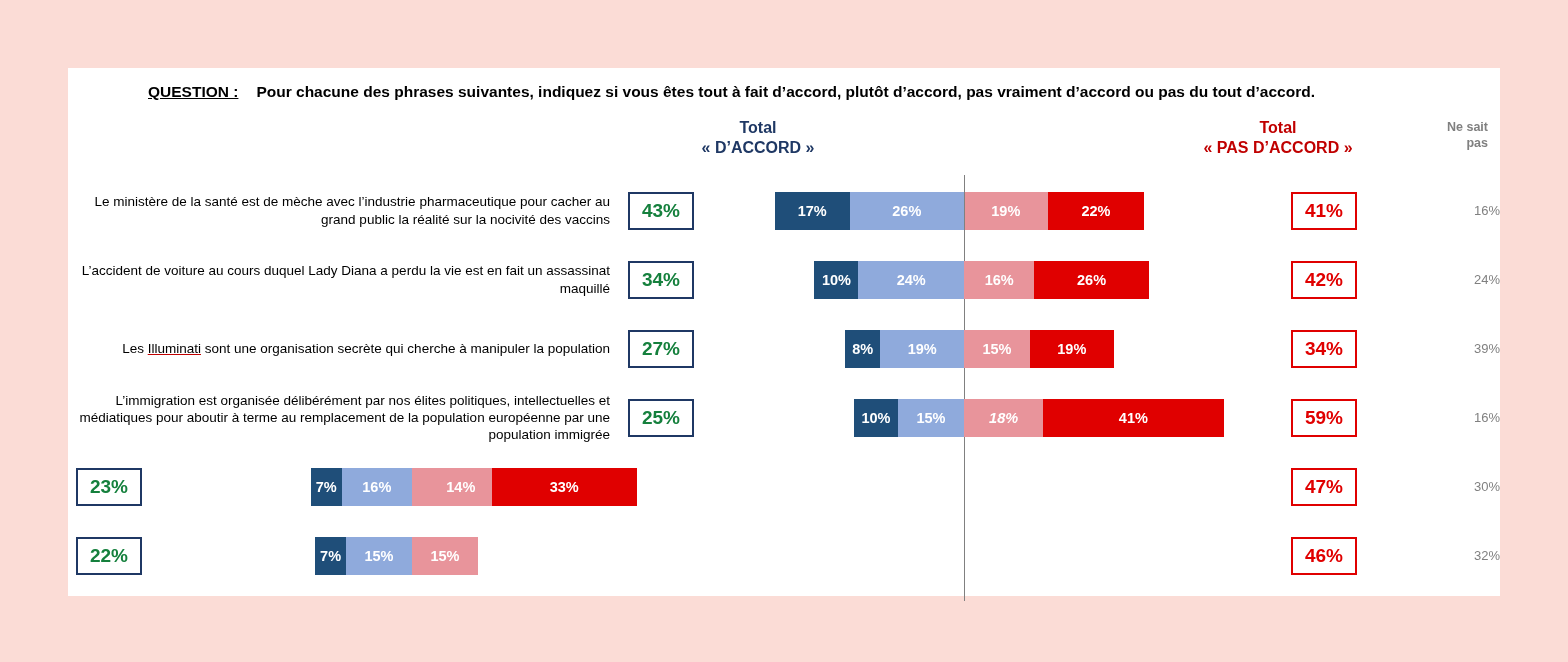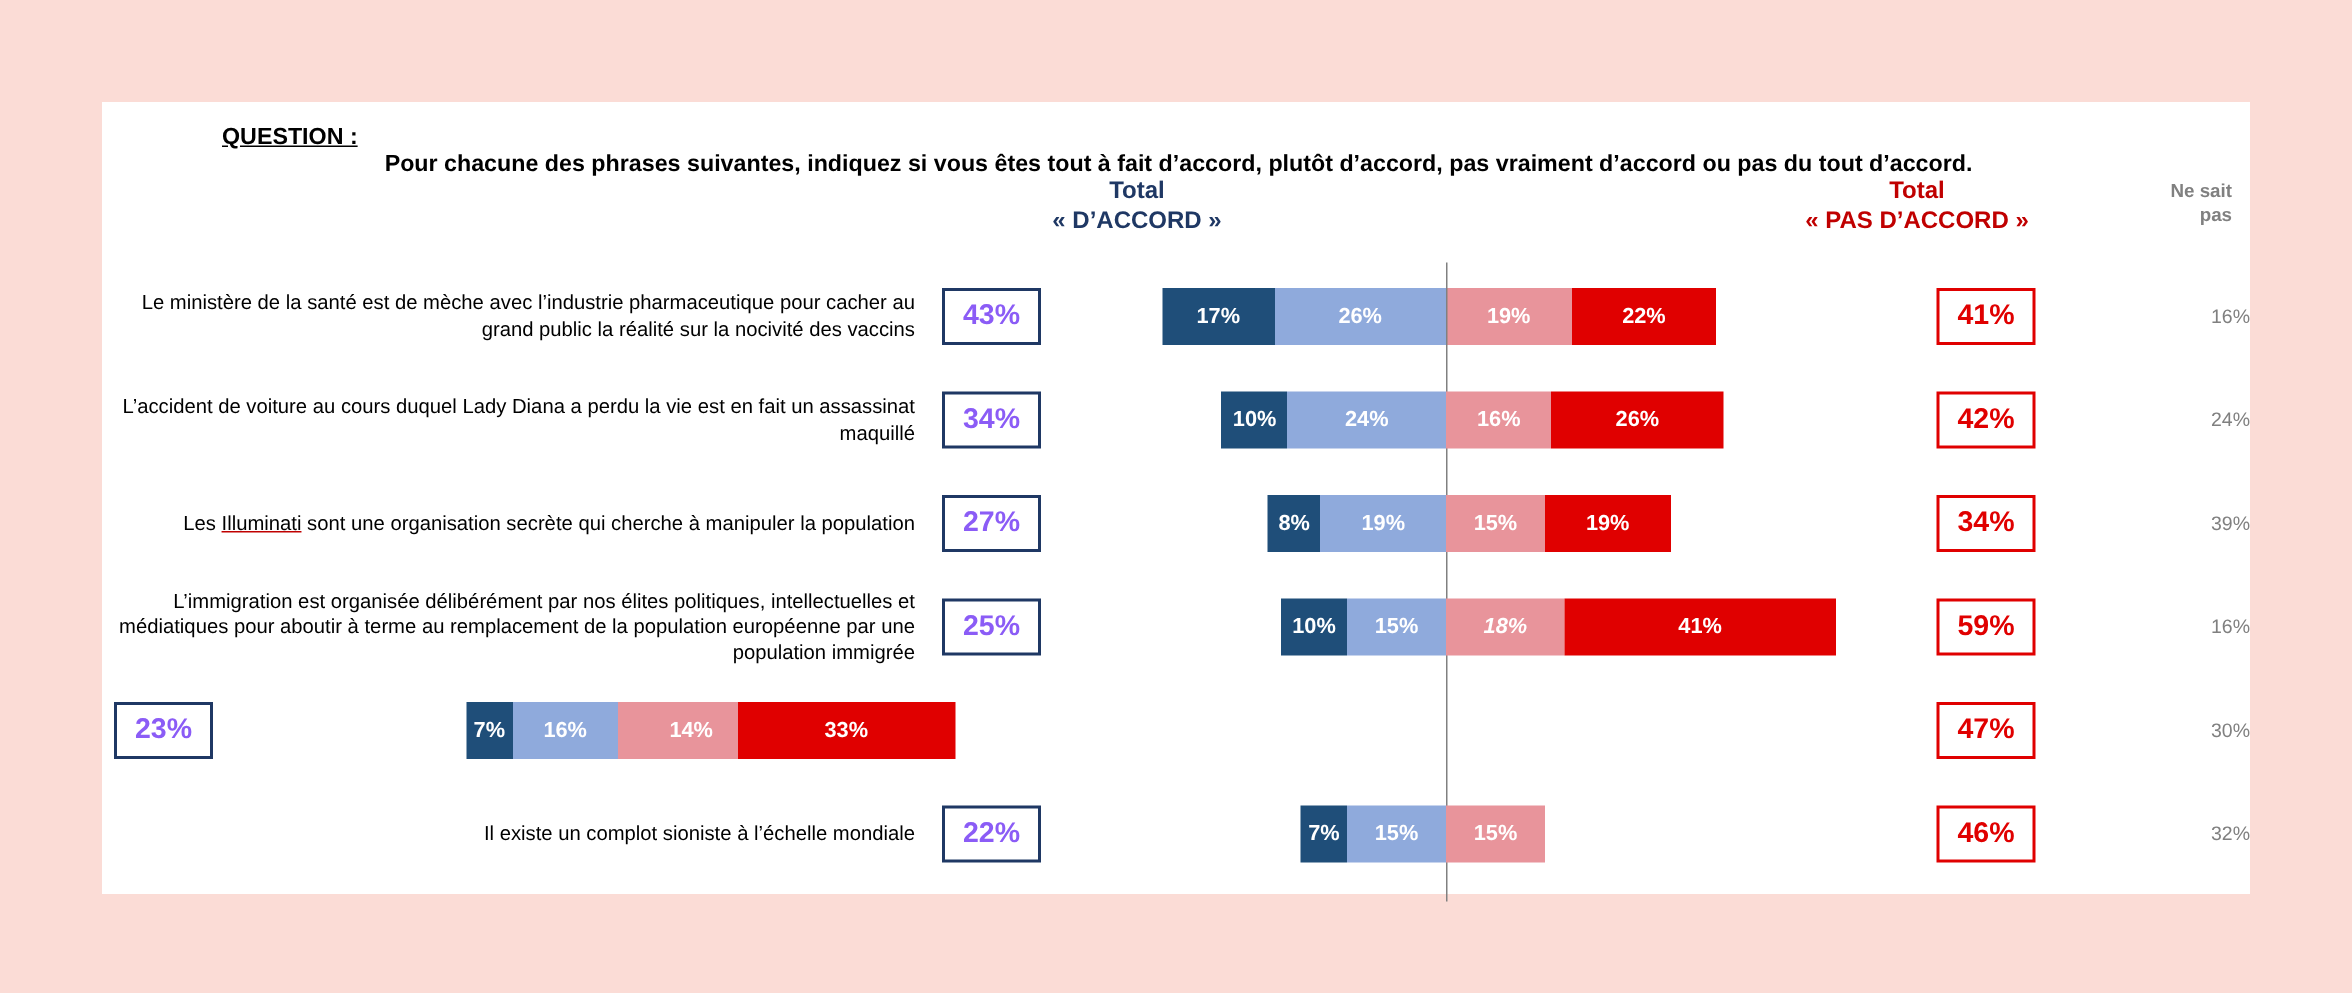--- a/index.html
+++ b/index.html
@@ -34,21 +34,20 @@
     color: #000;
     line-height: 1.35;
   }
   .question-label {
     text-decoration: underline;
     white-space: nowrap;
     margin-right: 18px;
   }
   .question-text {
     font-weight: bold;
-    margin-top: 18px;
   }
   
   .col-head {
     position: absolute;
     text-align: center;
     line-height: 1.25;
   }
   .col-head.agree {
     left: 590px;
     top: 50px;
@@ -97,21 +96,21 @@
   }
   .label u {
     text-decoration: underline;
     text-decoration-color: #c00000;
   }
   .total-box {
     width: 66px;
     height: 38px;
     margin-left: 8px;
     border: 2.5px solid #1f3864;
-    color: #8b5cf6;
+    color: #15803d;
     font-weight: bold;
     font-size: 19px;
     display: flex;
     align-items: center;
     justify-content: center;
     box-sizing: border-box;
     flex: 0 0 auto;
   }
   .total-box.red {
     border-color: #e00000;
@@ -275,21 +274,20 @@
             <div class="seg s4" style="width: 145.2px;">33%</div>
           </div>
         </div>
         <div class="spacer-right"></div>
         <div class="tot-wrap-right">
           <div class="total-box red">47%</div>
         </div>
         <div class="dk">30%</div>
       </div>
       <div class="row">
-        <div class="label">Il existe un complot sioniste à l’échelle mondiale</div>
         <div class="total-box">22%</div>
         <div class="bar-area">
           <div class="bar" style="left: 167.2px;">
             <div class="seg s1" style="width: 30.8px;">7%</div>
             <div class="seg s2" style="width: 66px;">15%</div>
             <div class="seg s3" style="width: 66px;">15%</div>
           </div>
         </div>
         <div class="spacer-right"></div>
         <div class="tot-wrap-right">

